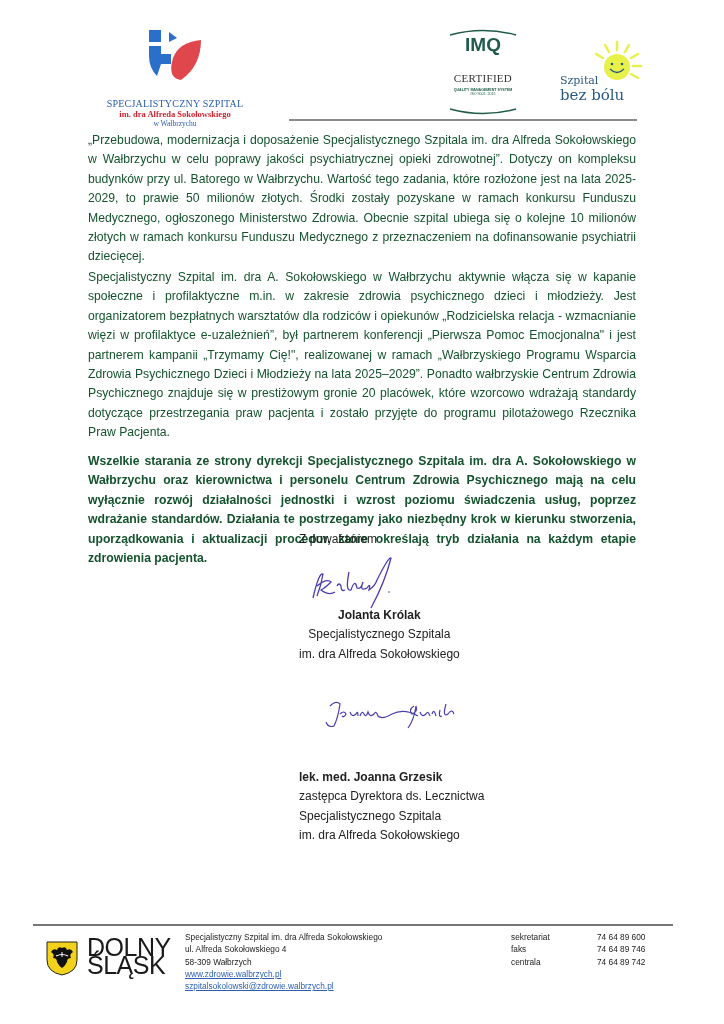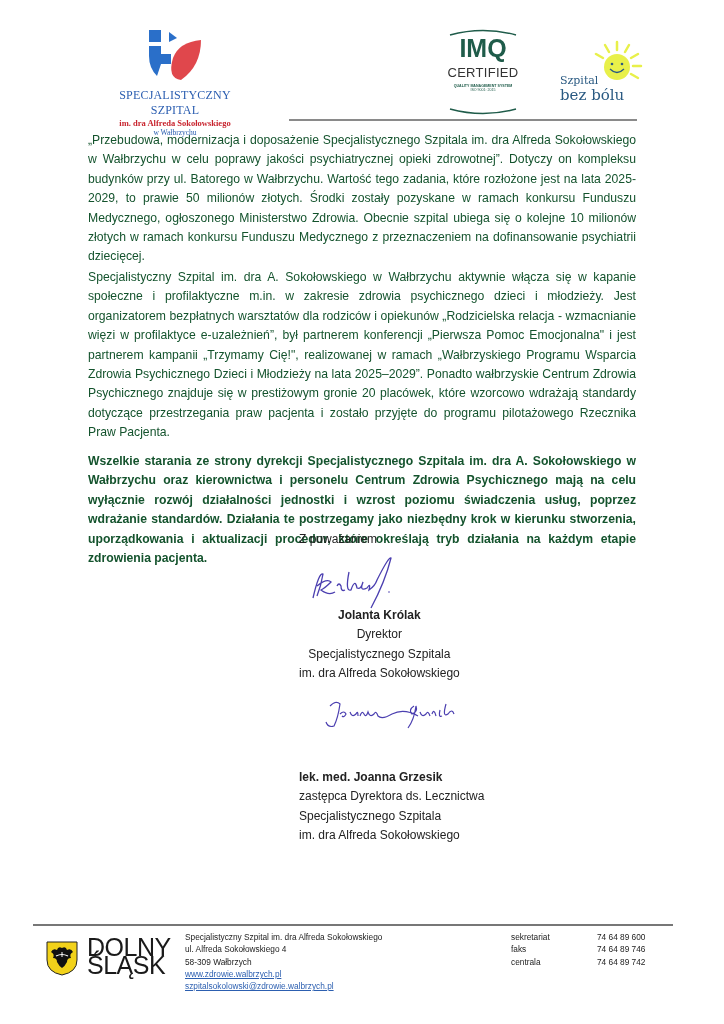--- a/index.html
+++ b/index.html
@@ -1,24 +1,24 @@
 <!DOCTYPE html>
 <html><head>
 <meta charset="utf-8">
 <style>
   html, body { margin:0; padding:0; background:#fff; }
   body { width:724px; height:1024px; position:relative; overflow:hidden; font-family:"Liberation Sans", sans-serif; color:#1a1a1a; }
   .abs { position:absolute; }
   .logo-left { left:100px; top:28px; width:150px; height:90px; text-align:center; }
-  .logo-left .line1 { font-family:"Liberation Serif", serif; font-size:12px; color:#2a5db0; letter-spacing:0.2px; margin-top:4px; }
+  .logo-left .line1 { font-family:"Liberation Serif", serif; font-size:10px; color:#2a5db0; letter-spacing:0.2px; margin-top:14px; }
   .logo-left .line2 { font-family:"Liberation Serif", serif; font-size:8.5px; color:#c8242e; font-weight:bold; }
   .logo-left .line3 { font-family:"Liberation Serif", serif; font-size:7.5px; color:#2a5db0; }
   .imq { left:444px; top:28px; width:78px; height:88px; text-align:center; }
-  .imq .brand { font-weight:bold; font-size:25px; color:#1f5c4a; margin-top:6px; }
-  .imq .cert { font-size:13px; color:#333; letter-spacing:0.3px; margin-top:2px; }
+  .imq .brand { font-weight:bold; font-size:19px; color:#1f5c4a; margin-top:6px; }
+  .imq .cert { font-size:11px; color:#333; letter-spacing:0.3px; margin-top:16px;font-family:Liberation Serif, serif; }
   .imq .qms { font-size:3.6px; color:#1f5c4a; margin-top:4px; font-weight:bold; }
   .imq .iso { font-size:3.6px; color:#1f5c4a; }
   .sbb { left:555px; top:40px; width:90px; height:70px; }
   .sbb .t1 { position:absolute; left:5px; top:34px; font-family:"DejaVu Serif", serif; font-size:11px; color:#2a5a82; }
   .sbb .t2 { position:absolute; left:5px; top:46px; font-family:"DejaVu Serif", serif; font-size:15px; color:#2a5a82; }
   .hr-top { left:289px; top:119px; width:348px; height:2px; background:#8a8a8a; }
   .body { left:88px; width:548px; font-size:12.2px; line-height:19.4px; text-align:justify; color:#14532d; }
   .body p { margin:0; }
   .p1 { top:131px; }
   .p2 { top:268px; }
@@ -96,21 +96,20 @@
 
 <div class="abs sig" style="top:530px;">Z poważaniem</div>
 
 <svg class="abs" style="left:305px;top:552px;" width="90" height="58" viewBox="0 0 90 58">
   <path d="M8 46 Q14 20 18 22 Q16 34 12 44 M12 34 Q22 26 26 30 Q20 36 16 38 Q24 44 30 40 M32 34 Q34 30 36 34 Q36 40 40 38 M44 20 Q40 40 46 38 Q50 26 52 36 Q56 38 58 30 Q54 40 62 36 Q66 30 64 38 Q70 34 72 28 M72 28 Q84 4 86 6 Q80 30 66 56" stroke="#4b3fb0" stroke-width="1.3" fill="none"></path>
   <circle cx="84" cy="40" r="0.8" fill="#4b3fb0"></circle>
 </svg>
 
 <div class="abs sig" style="top:606px;text-align:center;">
   <div class="name">Jolanta Królak</div>
-  <div>Dyrektor</div>
   <div>Specjalistycznego Szpitala</div>
   <div>im. dra Alfreda Sokołowskiego</div>
 </div>
 
 <svg class="abs" style="left:322px;top:696px;" width="150" height="36" viewBox="0 0 150 36">
   <path d="M8 10 Q14 4 18 8 Q16 22 12 30 Q6 32 4 26 M18 18 Q22 14 24 18 Q22 22 20 20 M28 16 Q30 22 34 18 Q36 14 36 20 M38 20 Q40 14 42 18 Q44 22 46 16 Q48 22 52 18 Q54 14 56 20 Q60 24 70 18 Q82 12 96 20" stroke="#4b3fb0" stroke-width="1.2" fill="none"></path>
   <path d="M92 10 Q86 14 90 18 Q96 16 94 10 Q92 24 86 32 M98 16 Q100 22 104 18 Q106 14 108 20 M110 18 Q112 12 114 20 M118 14 Q116 22 120 20 M124 8 Q120 22 126 18 Q130 12 132 18" stroke="#4b3fb0" stroke-width="1.2" fill="none"></path>
 </svg>
 
 <div class="abs sig" style="top:727px;margin-top:41px;">

